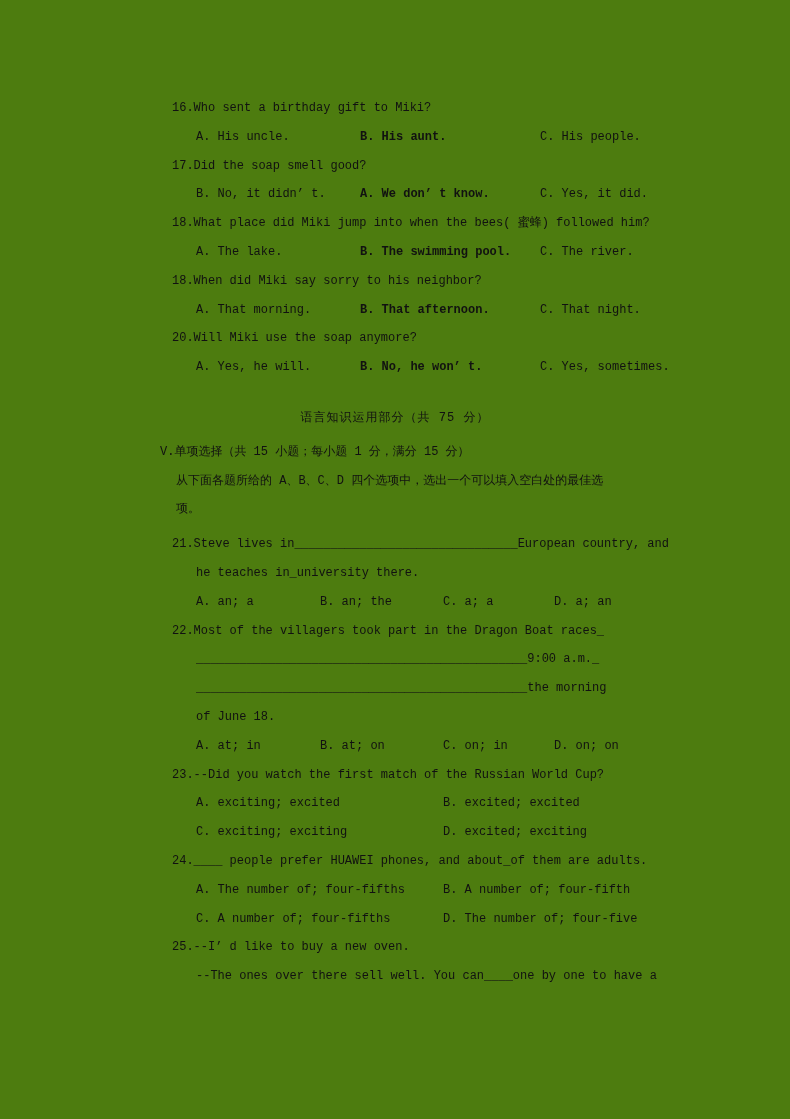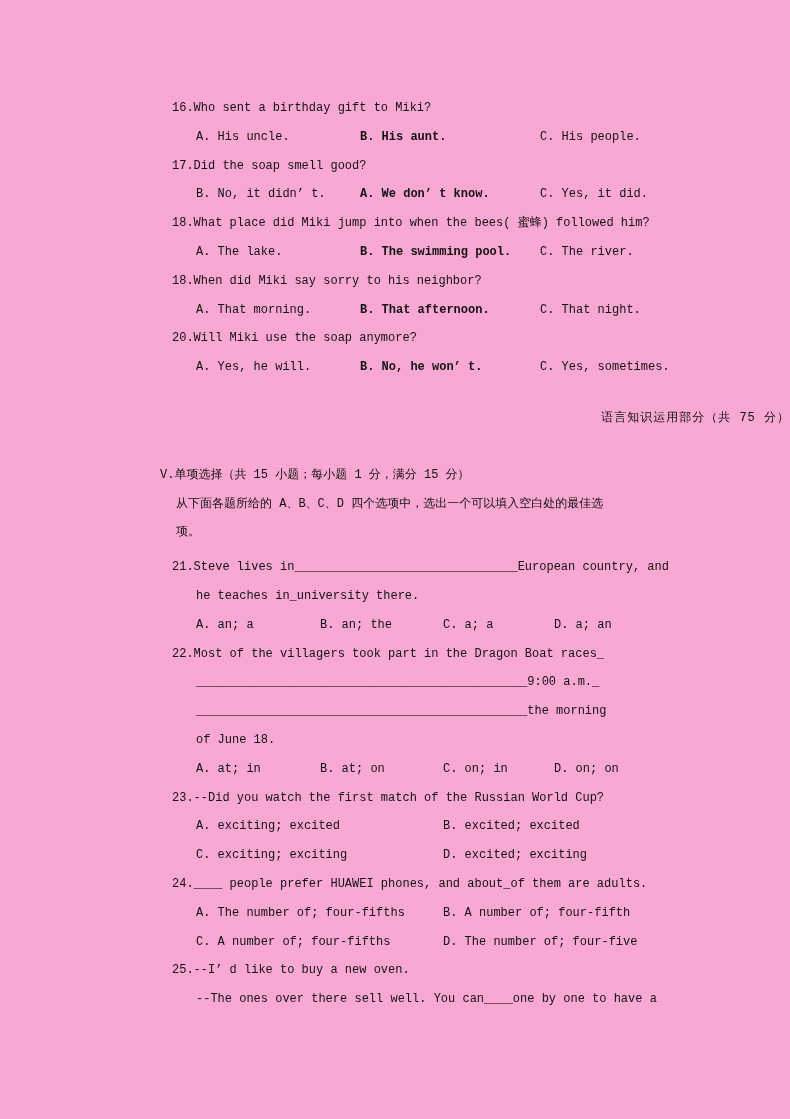--- a/index.html
+++ b/index.html
@@ -13,36 +13,36 @@
     overflow: hidden;
     font-family: "Liberation Mono", "DejaVu Sans Mono", monospace;
     font-size: 12px;
     color: #111111;
   }
   .page {
     width: 790px;
     height: 1119px;
     box-sizing: border-box;
     padding-top: 94px;
-    background: #f9a8d4;
+    background: #4d7c0f;
   }
   .line {
     height: 28.8px;
     line-height: 28.8px;
     white-space: pre;
   }
   .question { margin-left: 172px; }
   .cont     { margin-left: 196px; }
   .para     { margin-left: 176px; }
   .para2    { margin-left: 176px; margin-bottom: 6px; }
   .section  { margin-left: 160px; }
   .heading  {
-    text-align: right;
+    text-align: center;
     margin-top: 22px;
-    margin-bottom: 28px;
+    margin-bottom: 5px;
     letter-spacing: 1px;
   }
   .options2, .options3, .options4 {
     margin-left: 196px;
     display: flex;
   }
   .opt { display: inline-block; white-space: pre; }
   .options3 .opt:nth-child(1) { width: 164px; }
   .options3 .opt:nth-child(2) { width: 180px; font-weight: bold; }
   .options4 .opt:nth-child(1) { width: 124px; }

